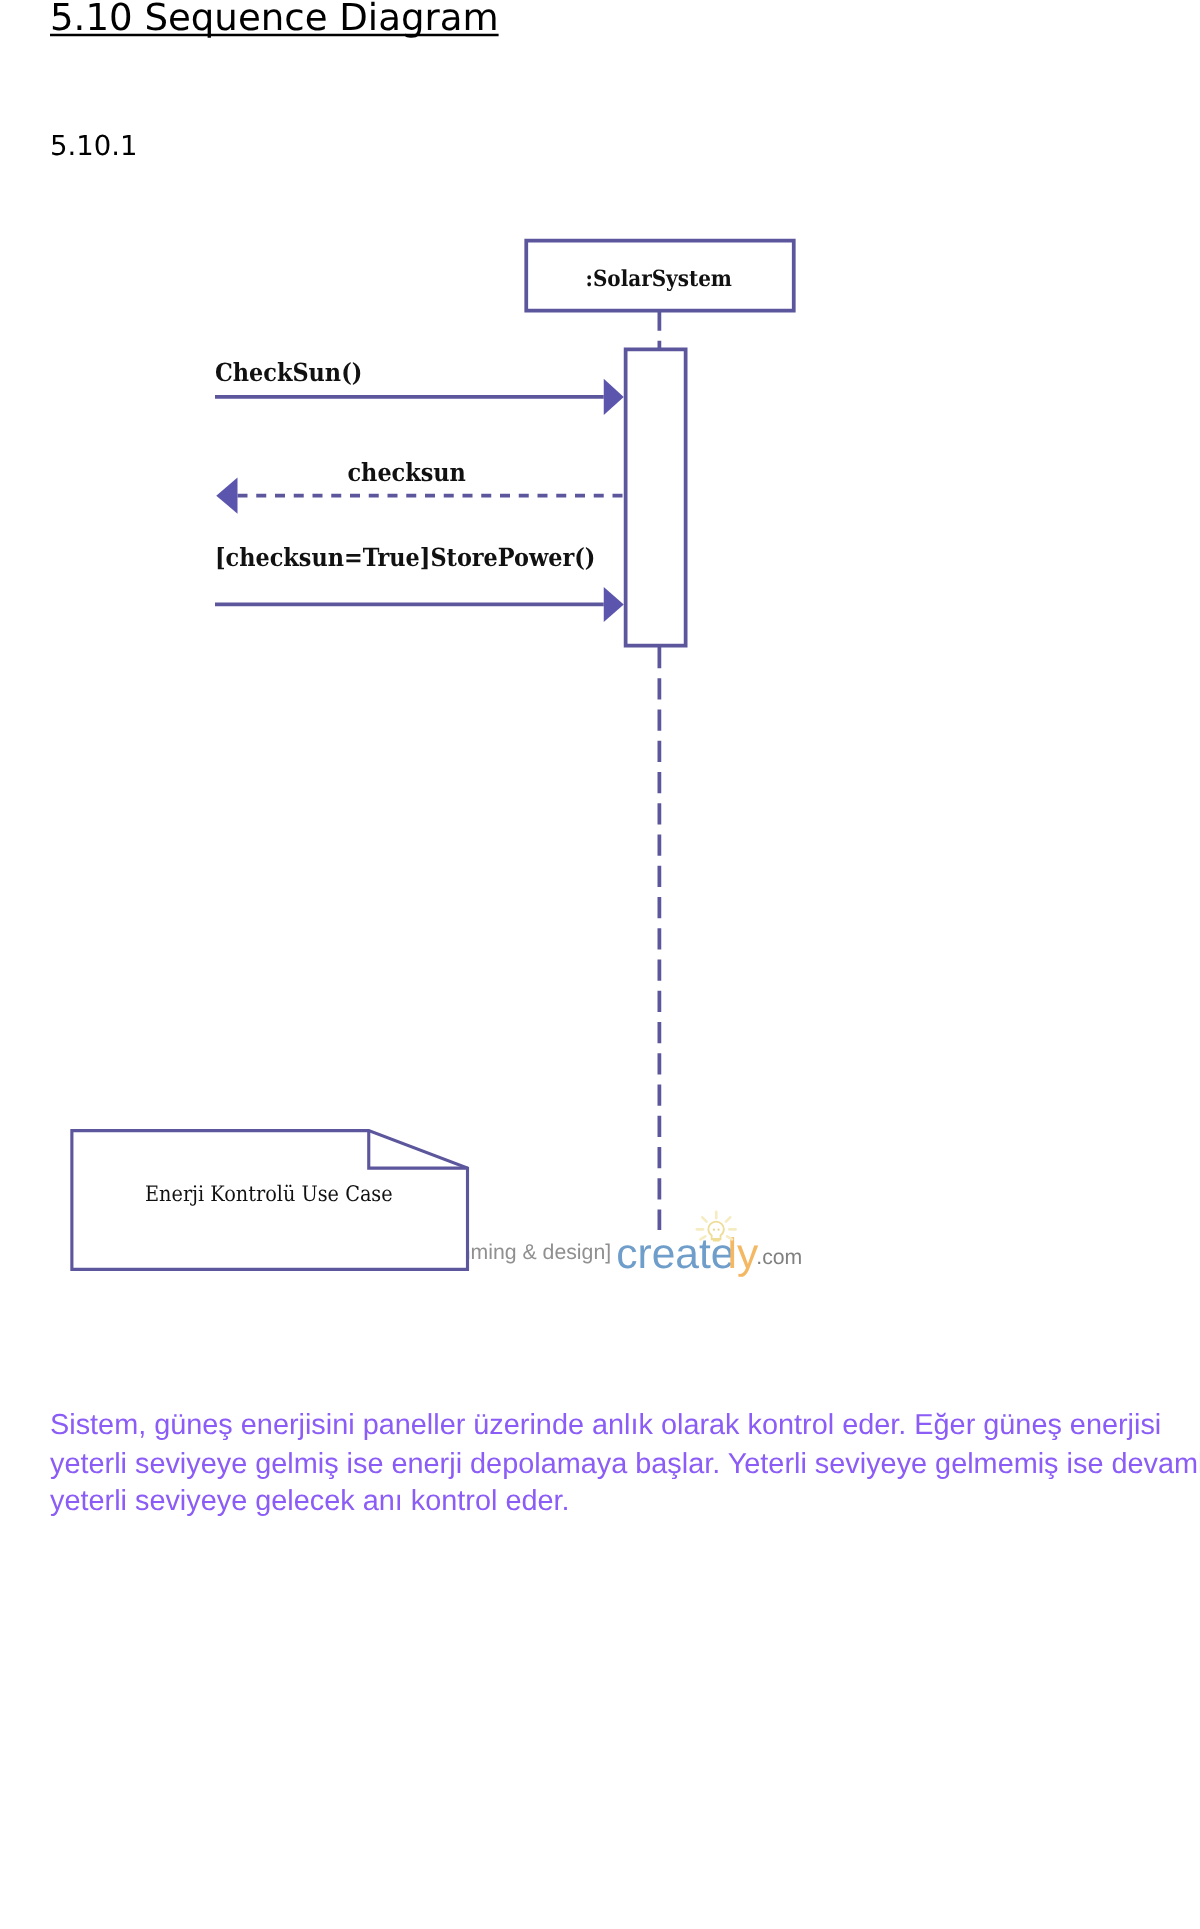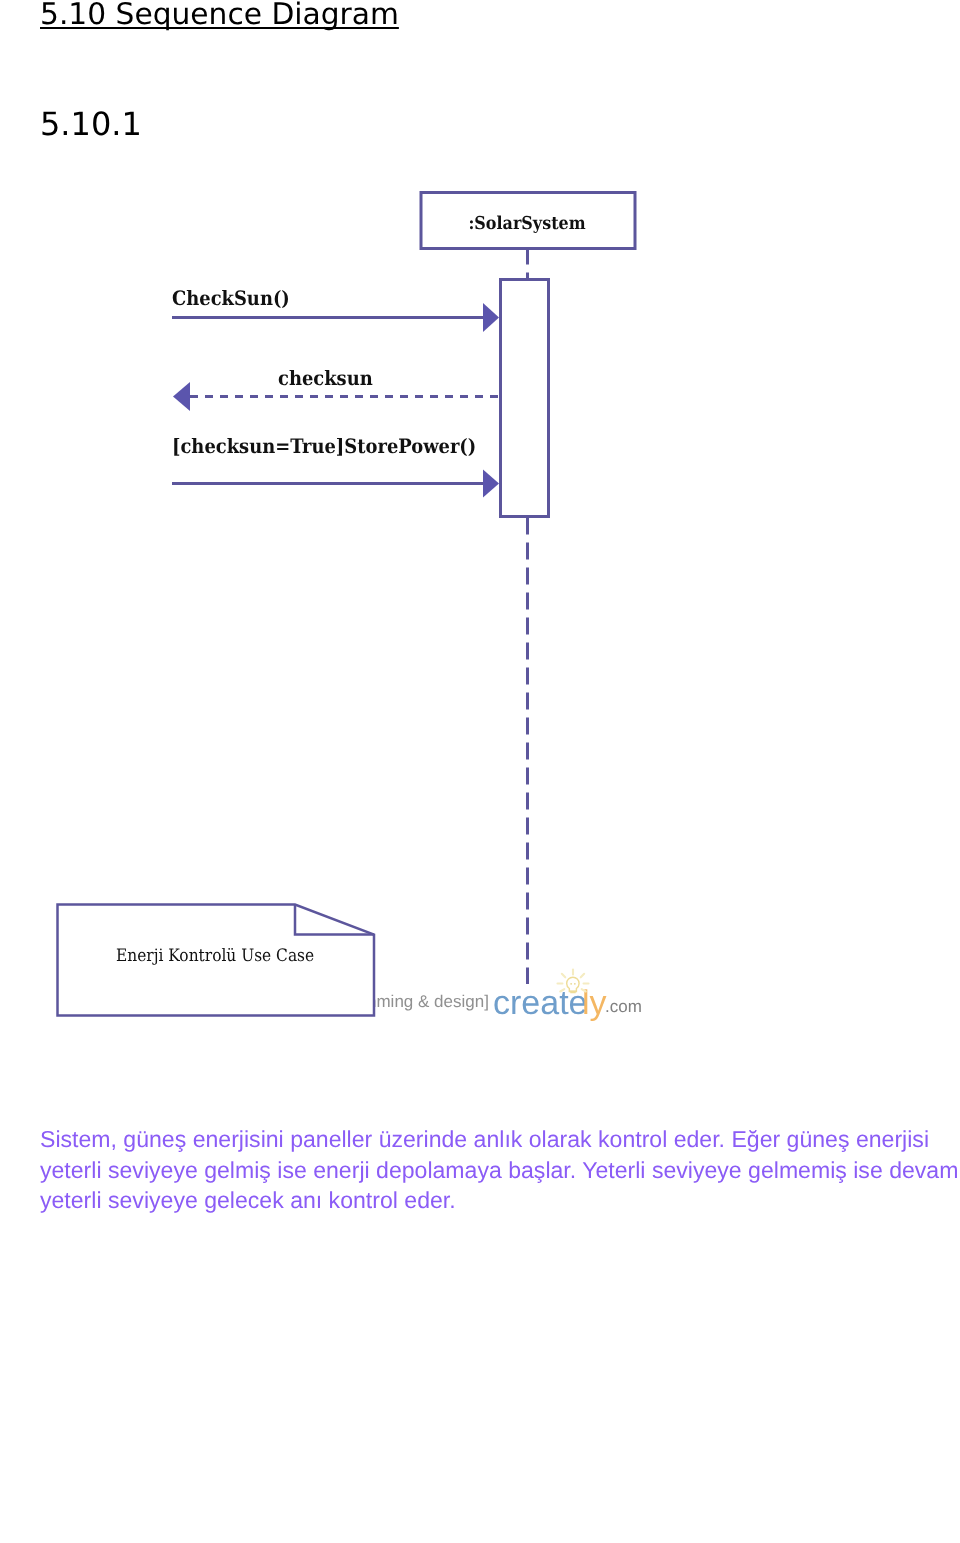--- a/index.html
+++ b/index.html
@@ -2,21 +2,21 @@
 <html><head>
 <meta charset="utf-8">
 <style>
   html,body{margin:0;padding:0;background:#fff;}
   *{-webkit-font-smoothing:antialiased;text-rendering:geometricPrecision;}
   body{width:960px;height:1543px;position:relative;overflow:hidden;
        font-family:"Liberation Sans",sans-serif;color:#000;}
   .page{position:absolute;inset:0;transform:translateZ(0);margin-left:36px;}
   #heading{position:absolute;left:4px;top:-3px;font-size:29.7px;font-family:"DejaVu Sans",sans-serif;
            text-decoration:underline;text-decoration-skip-ink:none;text-underline-offset:3px;text-decoration-thickness:2px;letter-spacing:0px;white-space:nowrap;}
-  #subheading{position:absolute;left:4px;top:105px;font-size:32px;font-family:"DejaVu Sans",sans-serif;}
+  #subheading{position:absolute;left:4px;top:105px;font-size:22px;font-family:"DejaVu Sans",sans-serif;}
   
   #body-text{position:absolute;left:4px;top:1124px;width:952px;font-size:23.08px;line-height:30.6px;
              font-weight:400;color:#8b5cf6;}
   #pageno{position:absolute;left:936px;top:1518px;font-size:26px;font-family:"Liberation Serif",serif;color:#000;}
   #diagram{position:absolute;left:0;top:0;}
   .ll-dash{stroke:#5c569c;stroke-width:3;stroke-dasharray:17 8;}
   .obj-box{fill:#fff;stroke:#5c569c;stroke-width:3;}
   .act-box{fill:#fff;stroke:#5c569c;stroke-width:3;}
   .msg{stroke:#5c569c;stroke-width:3;}
   .msg.dashed{stroke-dasharray:8 7;}

